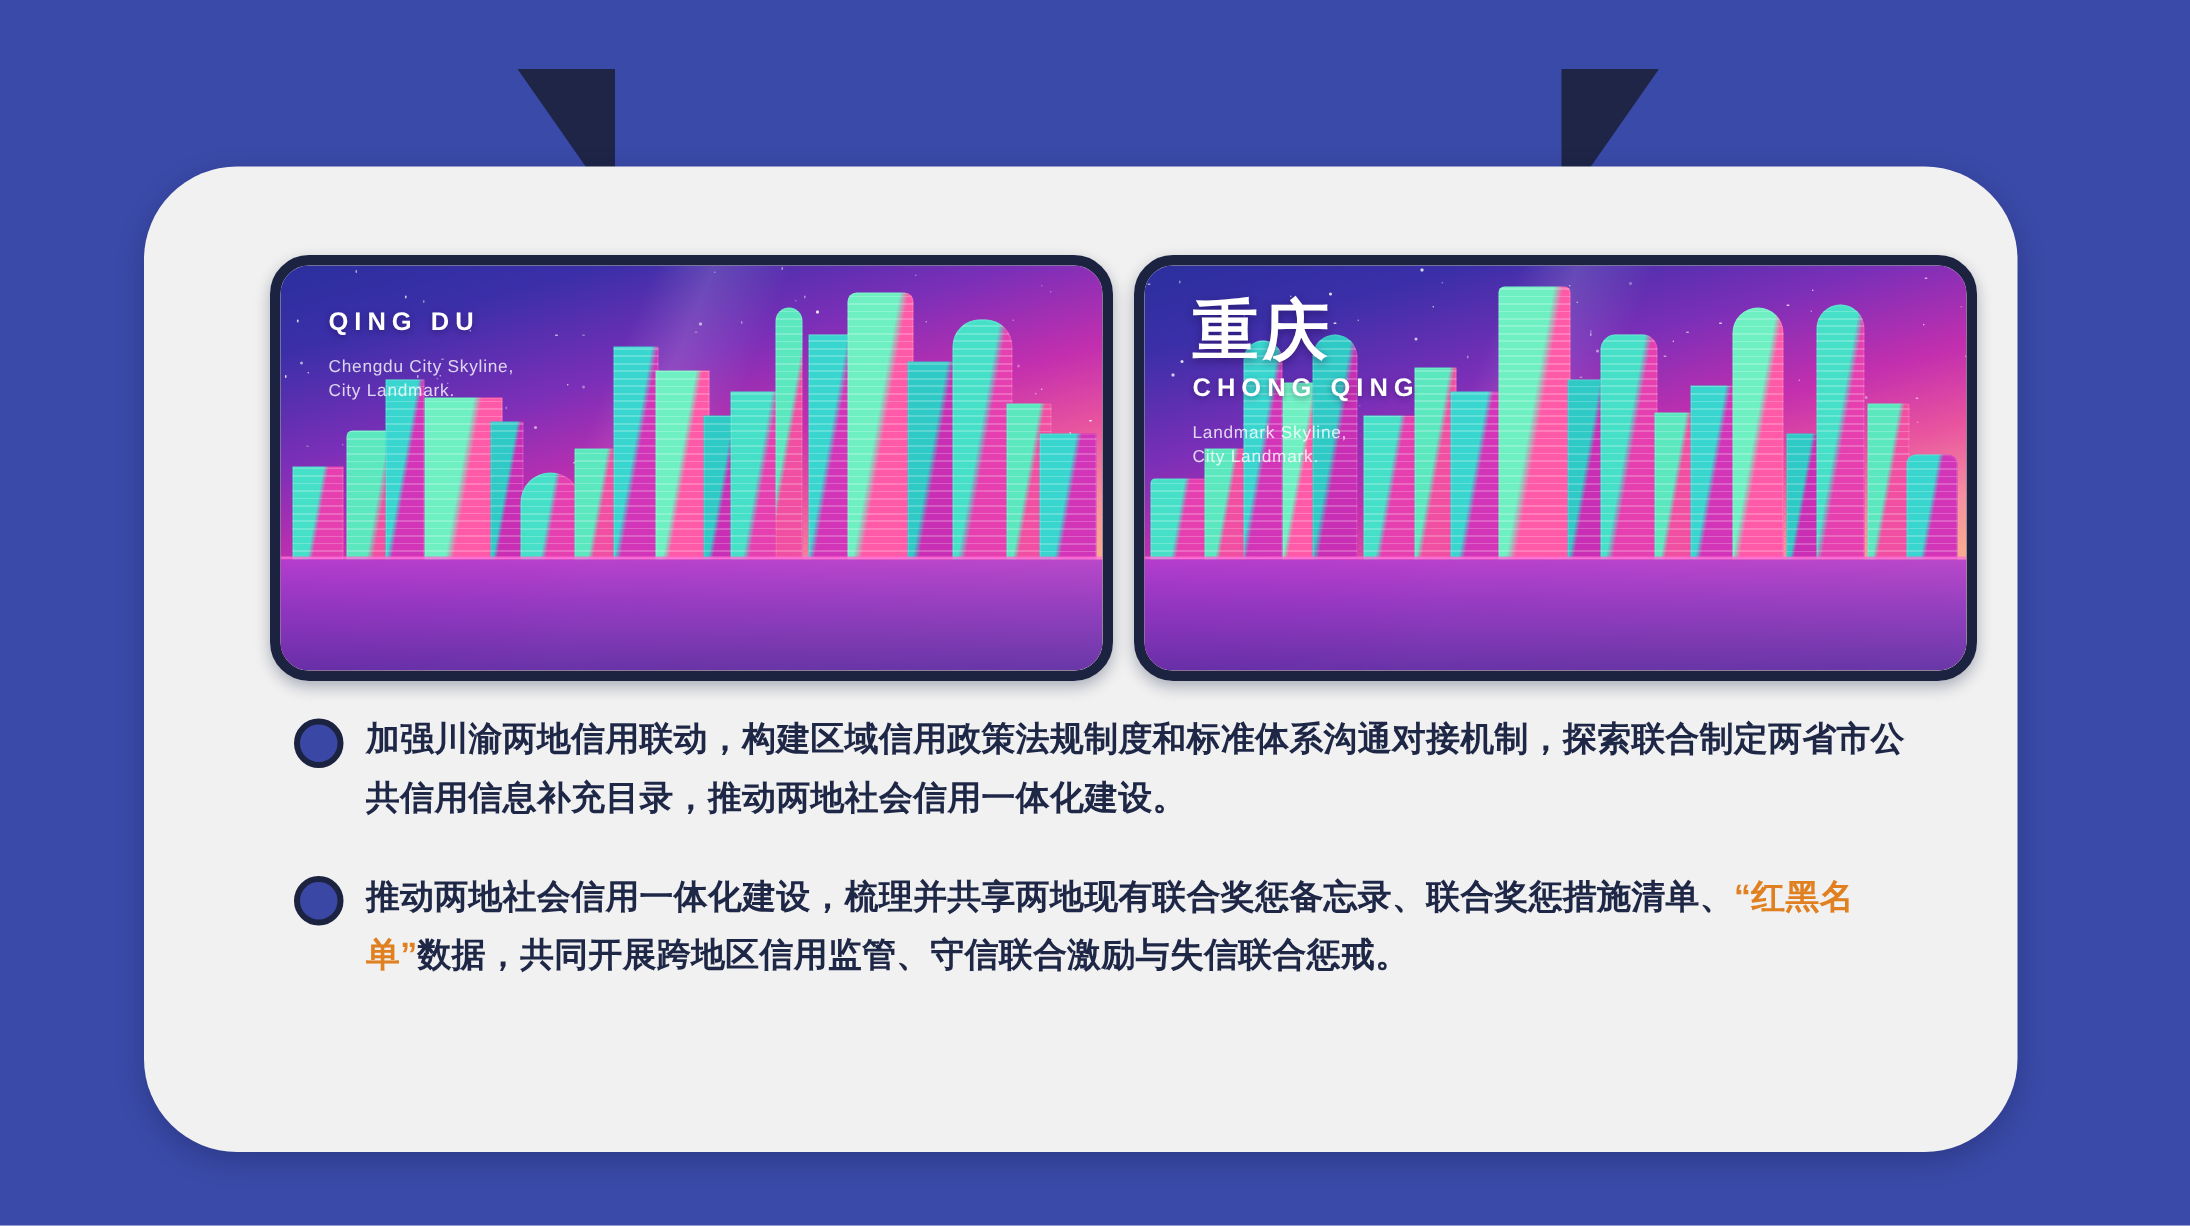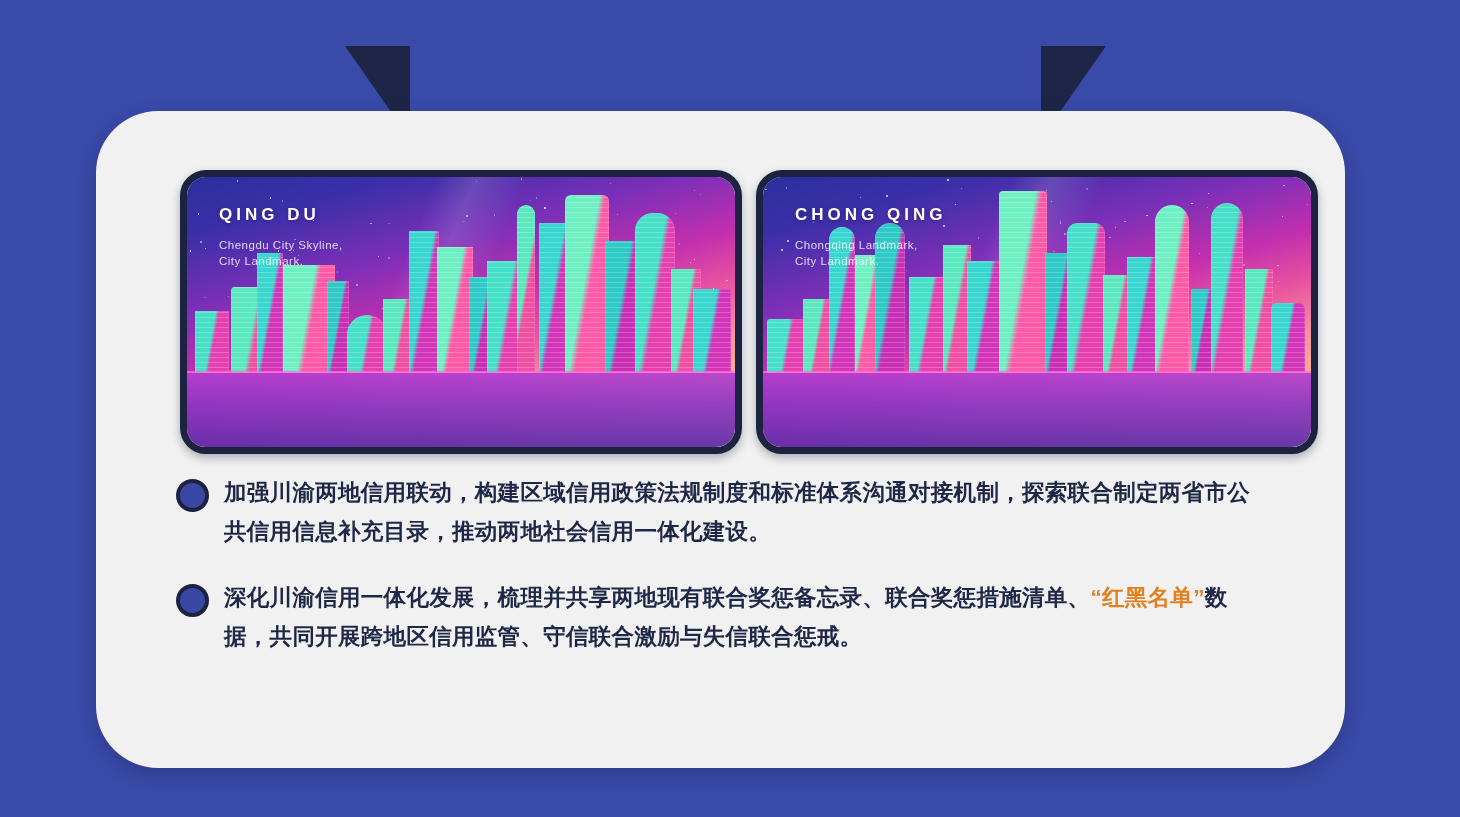--- a/index.html
+++ b/index.html
@@ -90,21 +90,21 @@
   }
   .en-name{
     color:#fff;font-size:17px;font-weight:bold;letter-spacing:4px;margin-top:6px;
     text-shadow:0 1px 4px rgba(30,0,60,.4);
   }
   .sub-name{
     color:rgba(255,255,255,.80);font-size:11.5px;line-height:1.35;margin-top:13px;letter-spacing:.5px;
   }
 
   
-  .bullets{position:absolute;left:80px;top:362px;width:1090px;}
+  .bullets{position:absolute;left:100px;top:362px;width:1090px;}
   .bullet{display:flex;align-items:flex-start;margin-bottom:26px;}
   .bullet:last-child{margin-bottom:0;}
   .dot{
     flex:0 0 auto;width:25px;height:25px;border-radius:50%;
     background:#3a47a5;border:4px solid #1c2340;
     margin-top:6px;margin-right:15px;
   }
   .btext{
     color:#1f2747;font-size:22.5px;font-weight:bold;line-height:1.75;
     letter-spacing:.3px;flex:1;
@@ -510,40 +510,41 @@
             <div class="bld" style="left: 482px; width: 28px; height: 70px; background: linear-gradient(100deg, rgb(92, 232, 191) 0%, rgb(92, 232, 191) 46%, rgb(240, 79, 162) 54%, rgb(240, 79, 162) 100%); box-shadow: rgba(255, 255, 255, 0.1) 0px 0px 0px 1px inset;">
               <div style="position: absolute; inset: 0px; background: repeating-linear-gradient(0deg, rgba(255, 255, 255, 0.22) 0px, rgba(255, 255, 255, 0.22) 1px, transparent 1px, transparent 5px);"></div>
             </div>
             <div class="bld" style="left: 508px; width: 34px; height: 70px; background: linear-gradient(100deg, rgb(56, 214, 207) 0%, rgb(56, 214, 207) 46%, rgb(211, 53, 184) 54%, rgb(211, 53, 184) 100%); border-radius: 6px 6px 0px 0px; box-shadow: rgba(255, 255, 255, 0.1) 0px 0px 0px 1px inset;">
               <div style="position: absolute; inset: 0px; background: repeating-linear-gradient(0deg, rgba(255, 255, 255, 0.22) 0px, rgba(255, 255, 255, 0.22) 1px, transparent 1px, transparent 5px); border-radius: 6px 6px 0px 0px;"></div>
             </div>
           </div>
       </div>
 
       <div class="panel-label">
+        <div class="cn-name">重庆</div>
         <div class="en-name">CHONG QING</div>
         <div class="sub-name">
-          <div>Chongqing Landmark,</div>
+          <div>Landmark Skyline,</div>
           <div>City Landmark.</div>
         </div>
       </div>
     </div>
   </div>
 
   <div class="bullets">
 
     <div class="bullet">
       <div class="dot"></div>
       <div class="btext">
         <span>加强川渝两地信用联动，构建区域信用政策法规制度和标准体系沟通对接机制，探索联合制定两省市公共信用信息补充目录，推动两地社会信用一体化建设。</span>
       </div>
     </div>
 
     <div class="bullet">
       <div class="dot"></div>
       <div class="btext">
-        <span>深化川渝信用一体化发展，梳理并共享两地现有联合奖惩备忘录、联合奖惩措施清单、</span><span class="hl">“红黑名单”</span><span>数据，共同开展跨地区信用监管、守信联合激励与失信联合惩戒。</span>
+        <span>推动两地社会信用一体化建设，梳理并共享两地现有联合奖惩备忘录、联合奖惩措施清单、</span><span class="hl">“红黑名单”</span><span>数据，共同开展跨地区信用监管、守信联合激励与失信联合惩戒。</span>
       </div>
     </div>
 
 
   </div>
 </div>
 
 </body></html>

